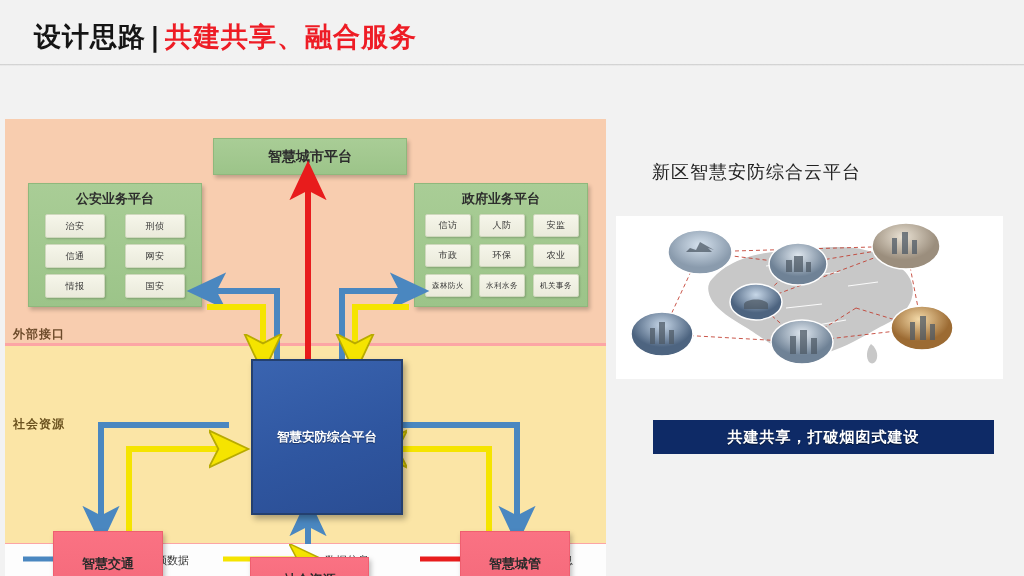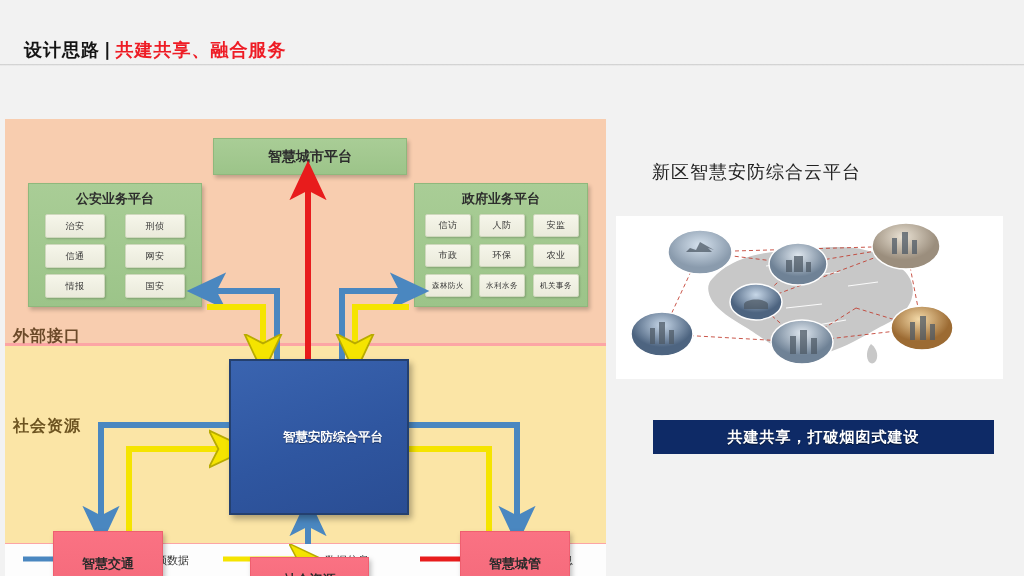--- a/index.html
+++ b/index.html
@@ -8,22 +8,22 @@
     background:#f2f2f2;
     font-family:"DejaVu Sans","Liberation Sans",sans-serif;
     overflow:hidden;position:relative;
   }
   
   #header{
     position:absolute;left:0;top:0;width:1024px;height:66px;
     background:#f2f2f2;
   }
   #title{
-    position:absolute;left:24px;top:19px;
-    font-size:18px;font-weight:bold;letter-spacing:1px;white-space:nowrap;margin-top:19px;
+    position:absolute;left:34px;top:19px;
+    font-size:27px;font-weight:bold;letter-spacing:1px;white-space:nowrap;
   }
   #title .blk{color:#151515;}
   #title .bar{color:#151515;padding:0 4px;}
   #title .red{color:#ee1c25;}
   #header-rule{
     position:absolute;left:0;top:64px;width:1024px;height:2px;
     background:linear-gradient(180deg,#c9c9c9 0%,#e3e3e3 60%,#f2f2f2 100%);
   }
   
   #diagram{
@@ -35,21 +35,21 @@
   }
   #zone-outer{
     position:absolute;left:0;top:0;width:601px;height:224px;
     background:#f8cdaf;
   }
   #zone-inner{
     position:absolute;left:0;top:227px;width:601px;height:197px;
     background:#fbe5a6;
   }
   .zone-label{
-    position:absolute;font-size:16px;color:#6c4a2a;font-weight:bold;
+    position:absolute;font-size:12px;color:#6c4a2a;font-weight:bold;
     letter-spacing:1px;
   }
   #lbl-outer{left:8px;top:207px;}
   #lbl-inner{left:8px;top:297px;color:#6c5320;}
   
   .green-panel{
     position:absolute;background:linear-gradient(180deg,#a9cd96 0%,#9cc489 100%);
     border:1px solid #8fb87c;
     box-shadow:2px 3px 4px rgba(0,0,0,.22);
   }
@@ -70,27 +70,26 @@
   }
   #smartcity .green-title{top:9px;font-size:14px;}
   #police{
     left:23px;top:64px;width:172px;height:122px;
   }
   #gov{
     left:409px;top:64px;width:172px;height:122px;
   }
   
   #center-box{
-    position:absolute;left:224px;top:240px;width:148px;height:152px;
+    position:absolute;left:246px;top:240px;width:148px;height:152px;
     background:linear-gradient(160deg,#3a64b0 0%,#2f56a0 55%,#2a4d93 100%);
     border:2px solid #24406f;
     box-shadow:3px 4px 6px rgba(0,0,0,.3);
     display:flex;align-items:center;justify-content:center;
     z-index:6;
-    padding-left:28px;
   }
   #center-box span{
     color:#fff;font-size:12.5px;font-weight:bold;text-shadow:0 1px 1px rgba(0,0,0,.4);
   }
   
   .pink-box{
     position:absolute;background:linear-gradient(180deg,#fa7283 0%,#f4697a 100%);
     border:1px solid #ef5f70;
     box-shadow:2px 3px 5px rgba(0,0,0,.25);
     display:flex;align-items:center;justify-content:center;

